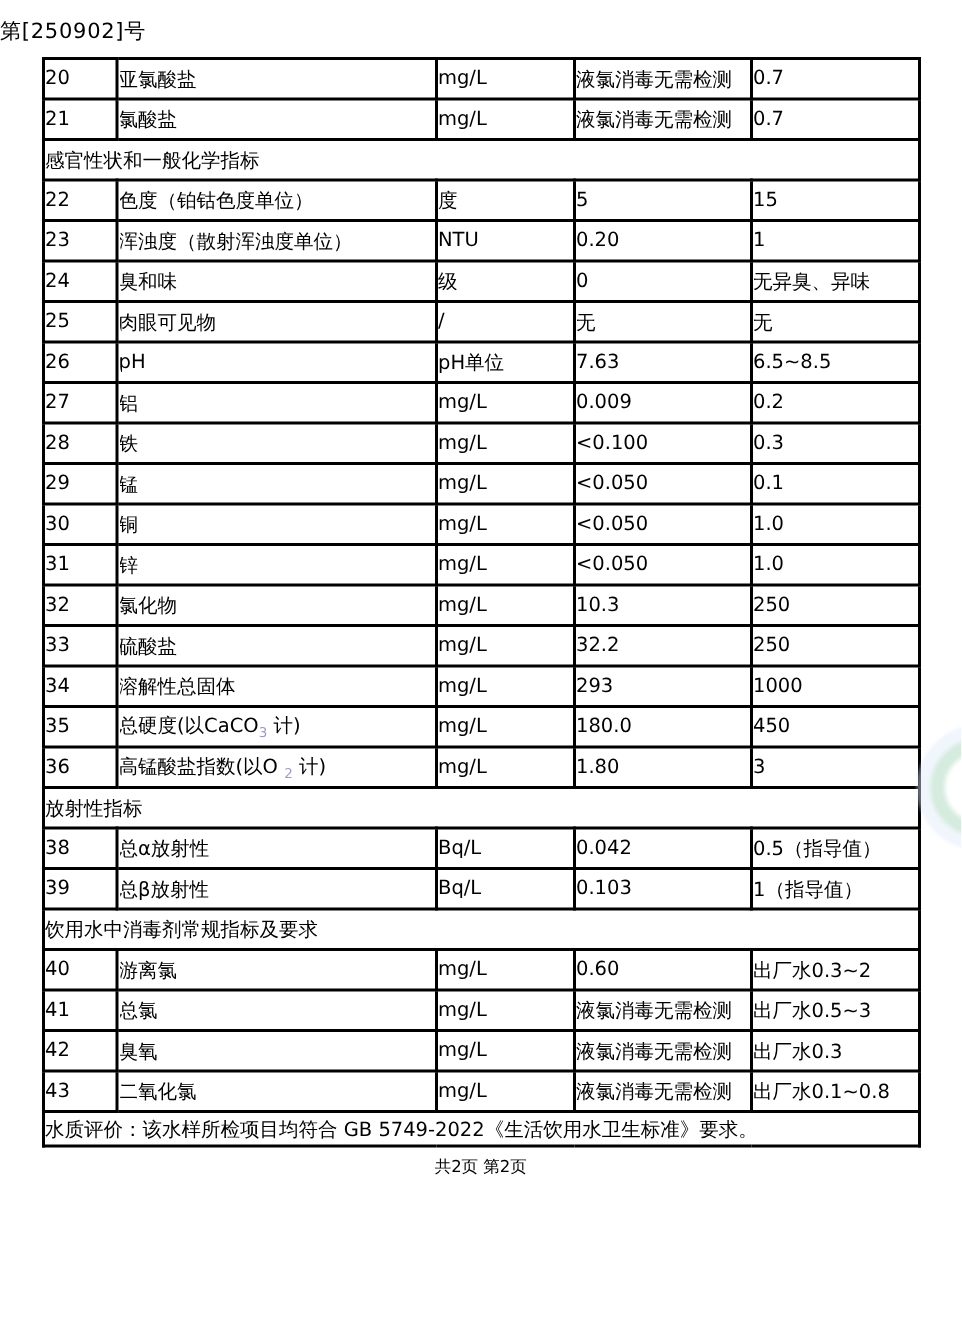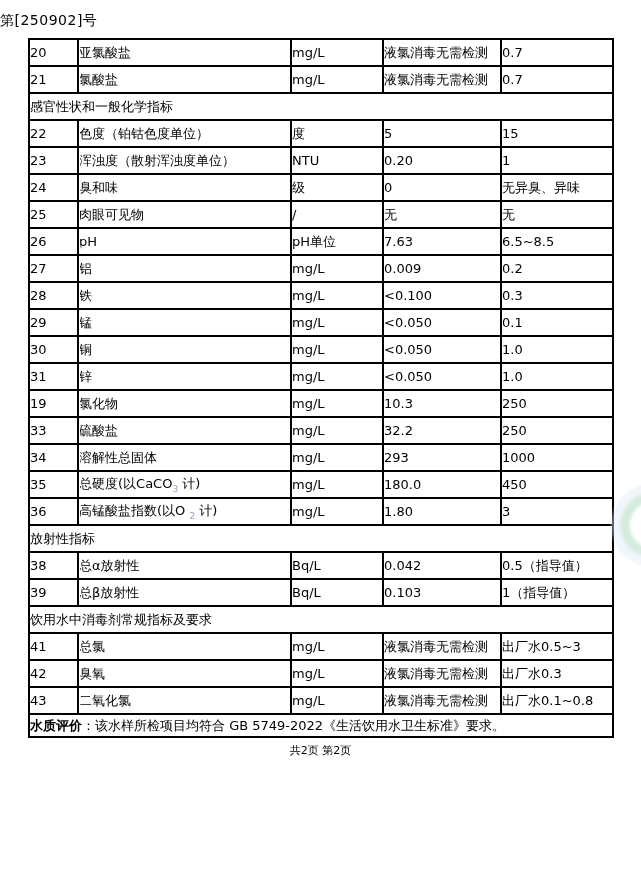--- a/index.html
+++ b/index.html
@@ -48,21 +48,21 @@
   td.cell-limit { padding-left: 8px; }
   td.section-cell {
     padding-left: 10px;
     font-size: 13.5px;
   }
   td.eval-cell {
     height: 21px;
     padding-left: 10px;
     font-size: 13px;
   }
-  .eval-label { font-weight: bold; text-align: right; }
+  .eval-label { font-weight: normal; text-align: right; }
   sub.subtle {
     color: #9f98c8;
     font-size: 9px;
   }
   .page-footer {
     text-align: center;
     font-size: 11px;
     margin-top: 5px;
   }
   .watermark {
@@ -179,21 +179,21 @@
           <td class="cell-limit">1.0</td>
         </tr>
         <tr>
           <td class="cell-no">31</td>
           <td class="cell-name">锌</td>
           <td class="cell-unit">mg/L</td>
           <td class="cell-value">&lt;0.050</td>
           <td class="cell-limit">1.0</td>
         </tr>
         <tr>
-          <td class="cell-no">19</td>
+          <td class="cell-no">32</td>
           <td class="cell-name">氯化物</td>
           <td class="cell-unit">mg/L</td>
           <td class="cell-value">10.3</td>
           <td class="cell-limit">250</td>
         </tr>
         <tr>
           <td class="cell-no">33</td>
           <td class="cell-name">硫酸盐</td>
           <td class="cell-unit">mg/L</td>
           <td class="cell-value">32.2</td>
@@ -232,20 +232,27 @@
         </tr>
         <tr>
           <td class="cell-no">39</td>
           <td class="cell-name">总β放射性</td>
           <td class="cell-unit">Bq/L</td>
           <td class="cell-value">0.103</td>
           <td class="cell-limit">1（指导值）</td>
         </tr>
         <tr>
           <td colspan="5" class="section-cell">饮用水中消毒剂常规指标及要求</td>
+        </tr>
+        <tr>
+          <td class="cell-no">40</td>
+          <td class="cell-name">游离氯</td>
+          <td class="cell-unit">mg/L</td>
+          <td class="cell-value">0.60</td>
+          <td class="cell-limit">出厂水0.3~2</td>
         </tr>
         <tr>
           <td class="cell-no">41</td>
           <td class="cell-name">总氯</td>
           <td class="cell-unit">mg/L</td>
           <td class="cell-value">液氯消毒无需检测</td>
           <td class="cell-limit">出厂水0.5~3</td>
         </tr>
         <tr>
           <td class="cell-no">42</td>

